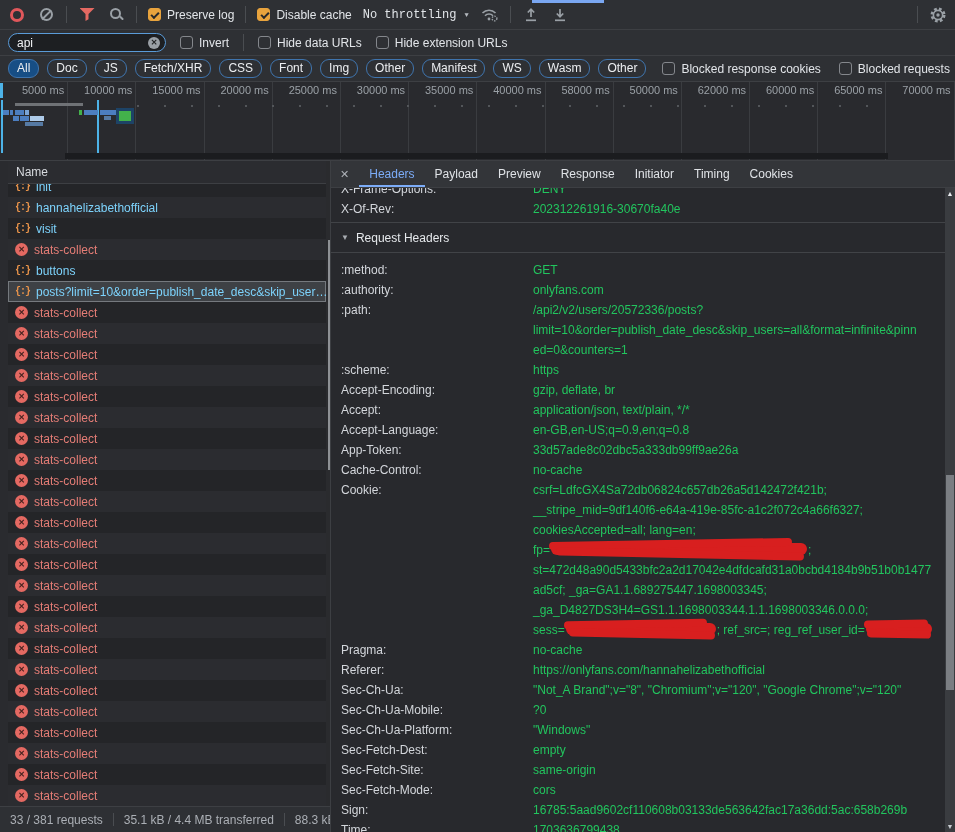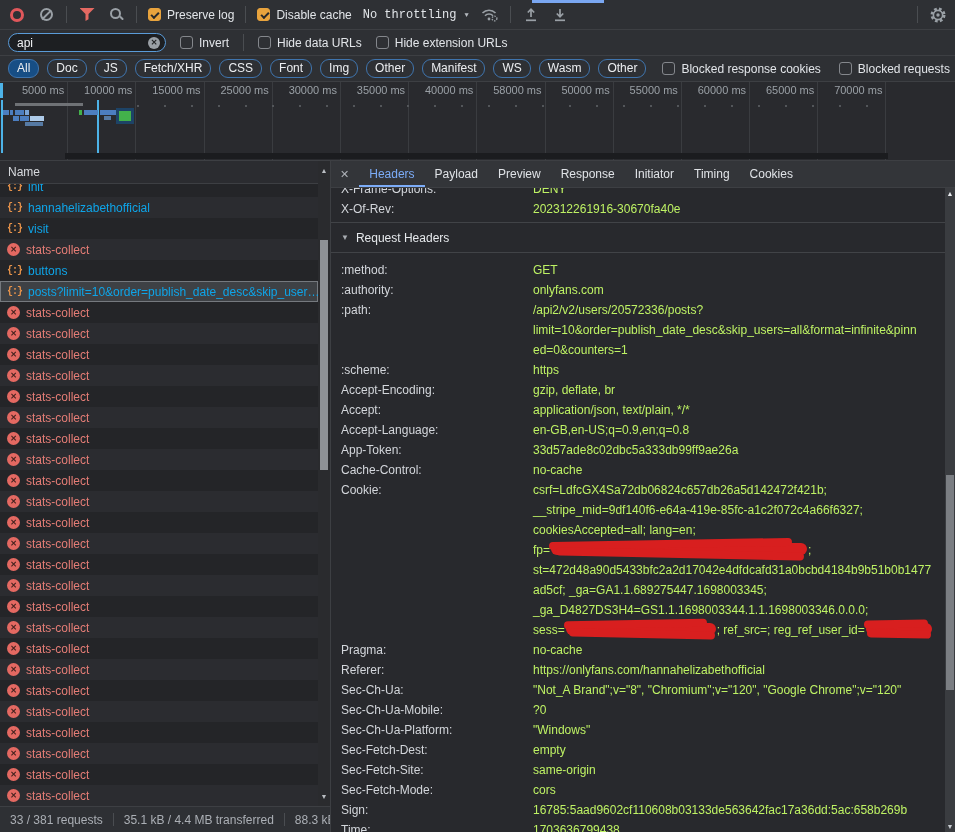--- a/index.html
+++ b/index.html
@@ -47,32 +47,32 @@
       background:#292a2e;overflow:hidden;}
   .ticks{display:flex;height:100%;}
   .tick{flex:none;width:68.2px;box-sizing:border-box;border-right:1px solid #3a3c40;color:#9aa0a6;
       font-size:11px;text-align:right;padding:2px 3px 0 0;}
   .wf{position:absolute;inset:0;}
   .bar{position:absolute;}
   .dots{position:absolute;left:137px;right:66px;top:23px;height:2px;
       background:repeating-linear-gradient(90deg,#53565a 0 2px,transparent 2px 27px);}
   .handle{position:absolute;left:0;top:1px;width:3px;height:15px;background:var(--cyan-marker);}
   
-  .left{position:absolute;top:161px;left:0;width:330px;height:645px;background:#27282b;
+  .left{position:absolute;top:161px;left:8px;width:330px;height:645px;background:#27282b;
       border-right:4px solid #f0abfc;overflow:hidden;box-sizing:content-box;}
   .nhead{height:22px;line-height:22px;padding-left:8px;border-bottom:1px solid #3d3f43;background:#2b2c30;color:#d7dade;}
   .rows{position:absolute;top:23px;left:0;right:12px;bottom:0;overflow:hidden;}
   .row{height:21px;overflow:hidden;cursor:pointer;}
   .row:nth-child(odd){background:#242528;}
   .row:nth-child(even){background:#2b2c30;}
   .row.selected{background:#3e4145;box-shadow:inset 0 0 0 1px #75797e;}
   .row.clipped{height:13px;}
   .row.clipped .row-inner{margin-top:-8px;}
   .row-inner{display:flex;align-items:center;gap:6px;height:21px;padding-left:7px;}
-  .rlabel{color:#0ea5e9;white-space:nowrap;}
+  .rlabel{color:#7dd3fc;white-space:nowrap;}
   .row.err .rlabel{color:var(--error-text);}
   .json-ic{color:var(--json-icon-orange);font-family:"Liberation Mono",monospace;font-size:10px;
       font-weight:bold;letter-spacing:-1px;flex:none;}
   .err-ic{flex:none;width:13px;height:13px;border-radius:50%;background:var(--error-red);color:#46231f;
       font-size:8px;font-weight:bold;display:flex;align-items:center;justify-content:center;}
   .lsb{position:absolute;top:0;right:0;width:12px;bottom:0;background:#2a2b2e;}
   .sarr{position:absolute;left:0;width:100%;text-align:center;font-size:7px;color:#b9bdc2;cursor:pointer;}
   .lsb .up{top:6px;}.lsb .dn{bottom:6px;}
   .lthumb{position:absolute;left:2px;width:8px;top:79px;height:230px;background:#8e9195;cursor:pointer;}
   
@@ -84,21 +84,21 @@
   .right{position:absolute;top:161px;left:330px;right:0;bottom:0;border-left:1px solid #3d3f43;
       background:#28292d;overflow:hidden;}
   .tabbar{height:26px;display:flex;align-items:center;border-bottom:1px solid #3d3f43;background:#333539;}
   .tabx{padding:0 10px 0 9px;color:#aeb2b8;font-size:11px;cursor:pointer;}
   .tabs{display:flex;}
   .tab{padding:0 10px;line-height:25px;height:25px;color:#e0e3e7;cursor:pointer;}
   .tab.active{color:var(--accent-blue);box-shadow:inset 0 -2px 0 var(--accent-blue);}
   .dcontent{position:absolute;top:27px;left:0;right:10px;bottom:0;padding-left:10px;overflow:hidden;}
   .drow{display:flex;}
   .dname{flex:none;width:192px;color:#d3d6db;line-height:20px;white-space:nowrap;}
-  .dval{flex:1;color:#bef264;line-height:20px;min-width:0;}
+  .dval{flex:1;color:#22c55e;line-height:20px;min-width:0;}
   .dline{height:20px;white-space:nowrap;}
   .drow.clip{height:11px;overflow:hidden;}
   .drow.clip .dname,.drow.clip .dval{margin-top:-9px;}
   .dsection{display:flex;align-items:center;gap:7px;height:29px;border-top:1px solid #414347;
       border-bottom:1px solid #414347;margin:3px 0 7px -10px;padding-left:10px;color:#e6e9ec;cursor:pointer;}
   .tri{font-size:8px;color:#a7abb0;}
   .redact{display:inline-block;height:12px;border-radius:7px;background:var(--redact-red);
       position:relative;vertical-align:-1px;margin:0 1px;}
   .redact::before{content:"";position:absolute;left:-2px;top:-3px;right:6%;height:8px;border-radius:5px;
       background:var(--redact-red);transform:rotate(-1deg);}
@@ -221,27 +221,28 @@
           <span class="cb-label">Blocked requests</span>
         </span>
       </div>
   </div>
 
   <div class="overview">
     <div class="ticks">
         <div class="tick">5000 ms</div>
         <div class="tick">10000 ms</div>
         <div class="tick">15000 ms</div>
+        <div class="tick">20000 ms</div>
         <div class="tick">25000 ms</div>
         <div class="tick">30000 ms</div>
         <div class="tick">35000 ms</div>
         <div class="tick">40000 ms</div>
         <div class="tick">58000 ms</div>
         <div class="tick">50000 ms</div>
-        <div class="tick">55000 ms</div>
+        <div class="tick">62000 ms</div>
         <div class="tick">60000 ms</div>
         <div class="tick">65000 ms</div>
         <div class="tick">70000 ms</div>
       </div>
     <div class="dots"></div>
     <div class="wf">
         <div class="bar" style="left: 1px; top: 18px; width: 2px; height: 53px; background: rgb(77, 179, 232);"></div>
         <div class="bar" style="left: 97px; top: 18px; width: 2px; height: 53px; background: rgb(77, 179, 232);"></div>
         <div class="bar" style="left: 15px; top: 21px; width: 68px; height: 3px; background: rgb(111, 114, 118);"></div>
         <div class="bar" style="left: 3px; top: 28px; width: 6px; height: 5px; background: rgb(76, 126, 192);"></div>

